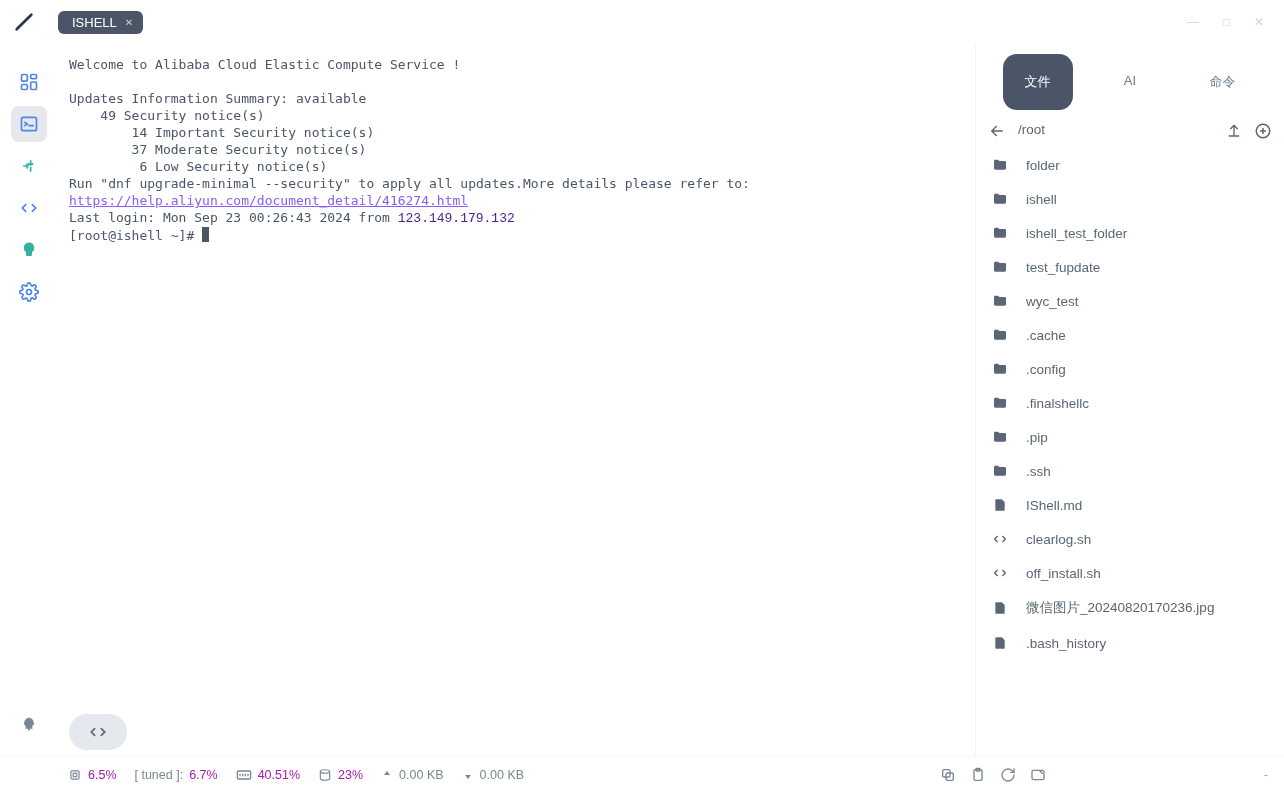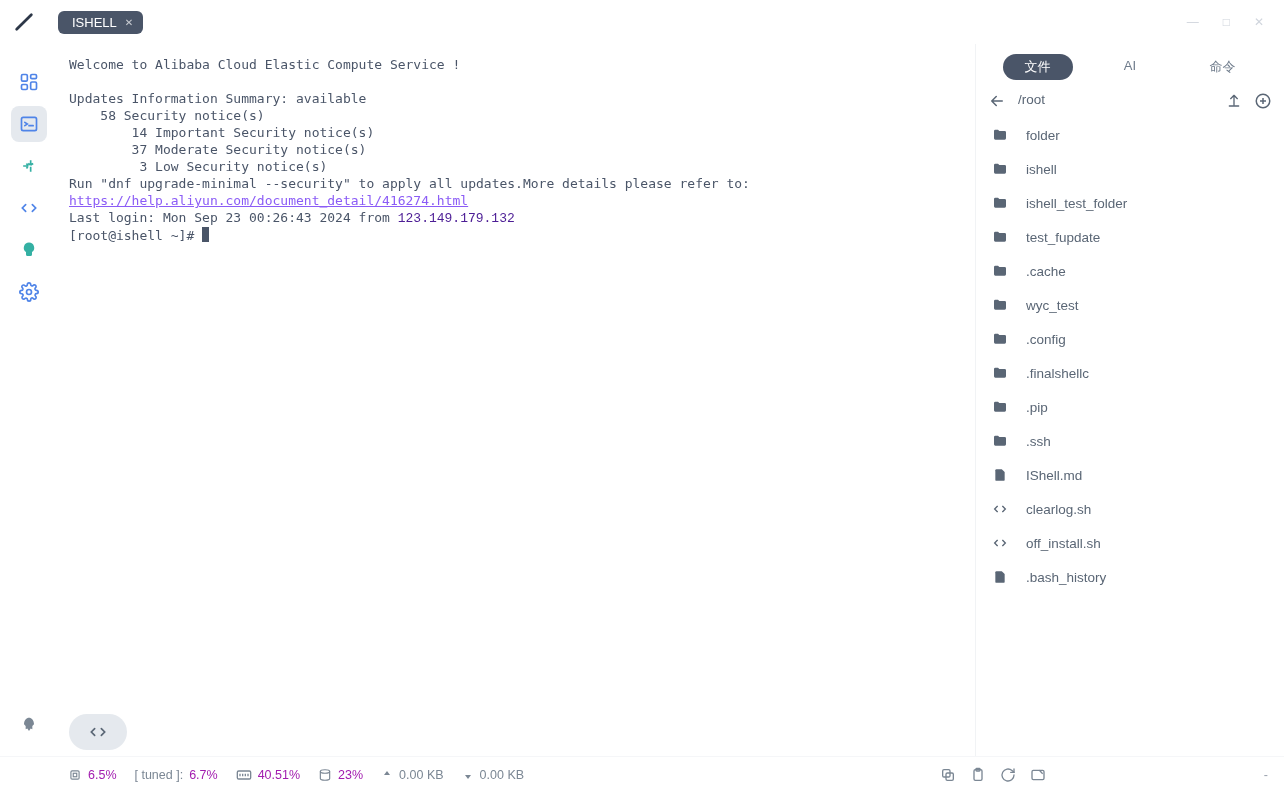--- a/index.html
+++ b/index.html
@@ -114,21 +114,21 @@
   flex-direction: column;
 }
 .right-tabs {
   display: flex;
   justify-content: space-around;
   padding: 10px 12px 4px 12px;
   font-size: 13px;
   color: #6e7b8b;
 }
 .rtab {
-  padding: 4px 22px;
+  padding: 19px 22px;
   border-radius: 14px;
   cursor: pointer;
 }
 .rtab.active {
   background: #4a5568;
   color: #fff;
 }
 .path-row {
   display: flex;
   padding: 8px 12px;
@@ -233,24 +233,24 @@
     <div class="side-btn side-bottom">
       <svg width="20" height="20" viewBox="0 0 24 24" fill="#7b8794">
           <path d="M12 2c3 0 6 3 6 8l-2 2v4l-2-1-2 3-2-3-2 1v-4l-2-2c0-5 3-8 6-8z"></path>
         </svg>
     </div>
   </div>
 
   <div class="terminal"><span>Welcome to Alibaba Cloud Elastic Compute Service !</span>
 
 <span>Updates Information Summary: available</span>
-<span>    58 Security notice(s)</span>
+<span>    49 Security notice(s)</span>
 <span>        14 Important Security notice(s)</span>
 <span>        37 Moderate Security notice(s)</span>
-<span>         3 Low Security notice(s)</span>
+<span>         6 Low Security notice(s)</span>
 <span>Run "dnf upgrade-minimal --security" to apply all updates.More details please refer to:</span>
 <span class="link">https://help.aliyun.com/document_detail/416274.html</span>
 <span>Last login: Mon Sep 23 00:26:43 2024 from </span><span class="ip">123.149.179.132</span>
 <span>[root@ishell ~]# </span><span class="cursor"></span>
     <div class="cmd-pill">
       <svg width="20" height="20" viewBox="0 0 24 24" fill="none" stroke="#5a6675" stroke-width="2" stroke-linecap="round">
           <path d="M8 8l-4 4 4 4M16 8l4 4-4 4"></path>
         </svg>
     </div>
   </div>
@@ -312,29 +312,29 @@
             </svg>
           </span>
           <span>test_fupdate</span>
         </div>
         <div class="file-row">
           <span class="ficon">
             <svg width="16" height="16" viewBox="0 0 24 24" fill="#5a6675">
               <path d="M3 6a2 2 0 012-2h4l2 2h8a2 2 0 012 2v9a2 2 0 01-2 2H5a2 2 0 01-2-2V6z"></path>
             </svg>
           </span>
+          <span>wyc_test</span>
+        </div>
+        <div class="file-row">
+          <span class="ficon">
+            <svg width="16" height="16" viewBox="0 0 24 24" fill="#5a6675">
+              <path d="M3 6a2 2 0 012-2h4l2 2h8a2 2 0 012 2v9a2 2 0 01-2 2H5a2 2 0 01-2-2V6z"></path>
+            </svg>
+          </span>
           <span>.cache</span>
-        </div>
-        <div class="file-row">
-          <span class="ficon">
-            <svg width="16" height="16" viewBox="0 0 24 24" fill="#5a6675">
-              <path d="M3 6a2 2 0 012-2h4l2 2h8a2 2 0 012 2v9a2 2 0 01-2 2H5a2 2 0 01-2-2V6z"></path>
-            </svg>
-          </span>
-          <span>wyc_test</span>
         </div>
         <div class="file-row">
           <span class="ficon">
             <svg width="16" height="16" viewBox="0 0 24 24" fill="#5a6675">
               <path d="M3 6a2 2 0 012-2h4l2 2h8a2 2 0 012 2v9a2 2 0 01-2 2H5a2 2 0 01-2-2V6z"></path>
             </svg>
           </span>
           <span>.config</span>
         </div>
         <div class="file-row">
@@ -377,20 +377,28 @@
           </span>
           <span>clearlog.sh</span>
         </div>
         <div class="file-row">
           <span class="ficon">
             <svg width="16" height="16" viewBox="0 0 24 24" fill="none" stroke="#5a6675" stroke-width="2" stroke-linecap="round">
               <path d="M8 8l-4 4 4 4M16 8l4 4-4 4"></path>
             </svg>
           </span>
           <span>off_install.sh</span>
+        </div>
+        <div class="file-row">
+          <span class="ficon">
+            <svg width="14" height="16" viewBox="0 0 24 24" fill="#5a6675">
+              <path d="M6 2h9l5 5v13a2 2 0 01-2 2H6a2 2 0 01-2-2V4a2 2 0 012-2z"></path>
+            </svg>
+          </span>
+          <span>微信图片_20240820170236.jpg</span>
         </div>
         <div class="file-row">
           <span class="ficon">
             <svg width="14" height="16" viewBox="0 0 24 24" fill="#5a6675">
               <path d="M6 2h9l5 5v13a2 2 0 01-2 2H6a2 2 0 01-2-2V4a2 2 0 012-2z"></path>
             </svg>
           </span>
           <span>.bash_history</span>
         </div>
       </div>

